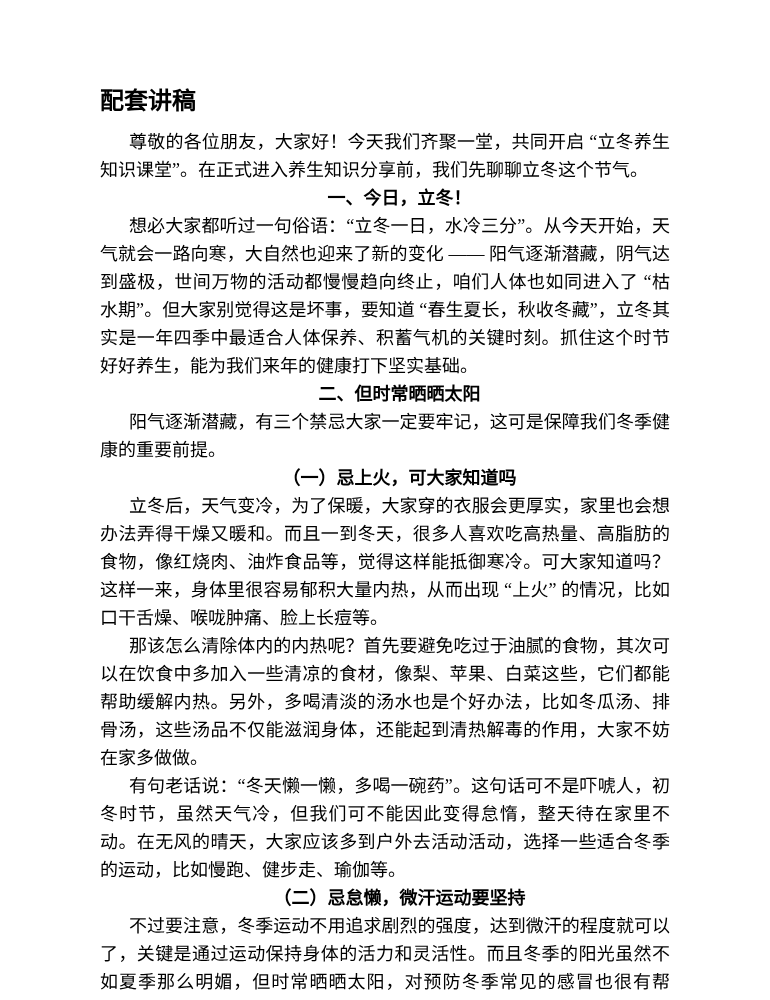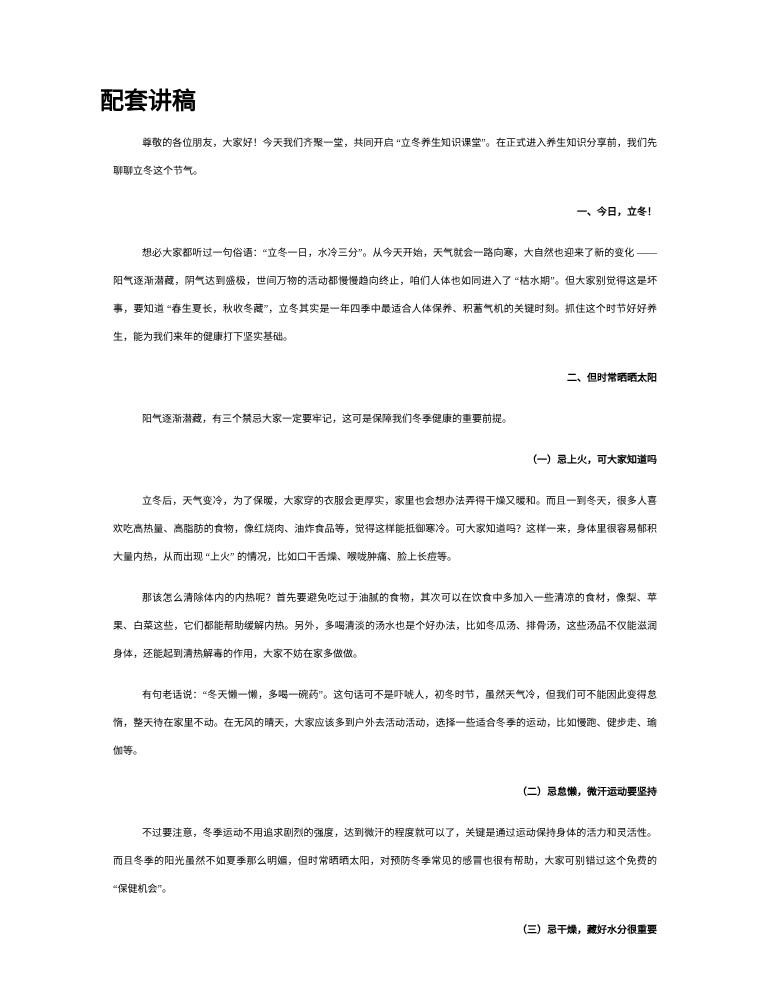--- a/index.html
+++ b/index.html
@@ -22,31 +22,31 @@
     background: #ffffff;
   }
   .doc-title {
     margin: 0 0 12px 0;
     font-size: 24px;
     font-weight: bold;
     line-height: 30px;
     text-indent: 0;
   }
   .block {
-    margin: 13px;
-    font-size: 10px;
+    margin: 0;
+    font-size: 18px;
     line-height: 28px;
     text-align: justify;
     text-justify: inter-ideograph;
     text-indent: 29px;
     word-break: break-all;
   }
   .heading {
     font-weight: bold;
-    text-align: right;
+    text-align: center;
   }
 </style>
 </head>
 <body>
 
 <div class="page">
   <h1 class="doc-title">配套讲稿</h1>
 
   <p class="block">尊敬的各位朋友，大家好！今天我们齐聚一堂，共同开启 “立冬养生知识课堂”。在正式进入养生知识分享前，我们先聊聊立冬这个节气。</p>
 

